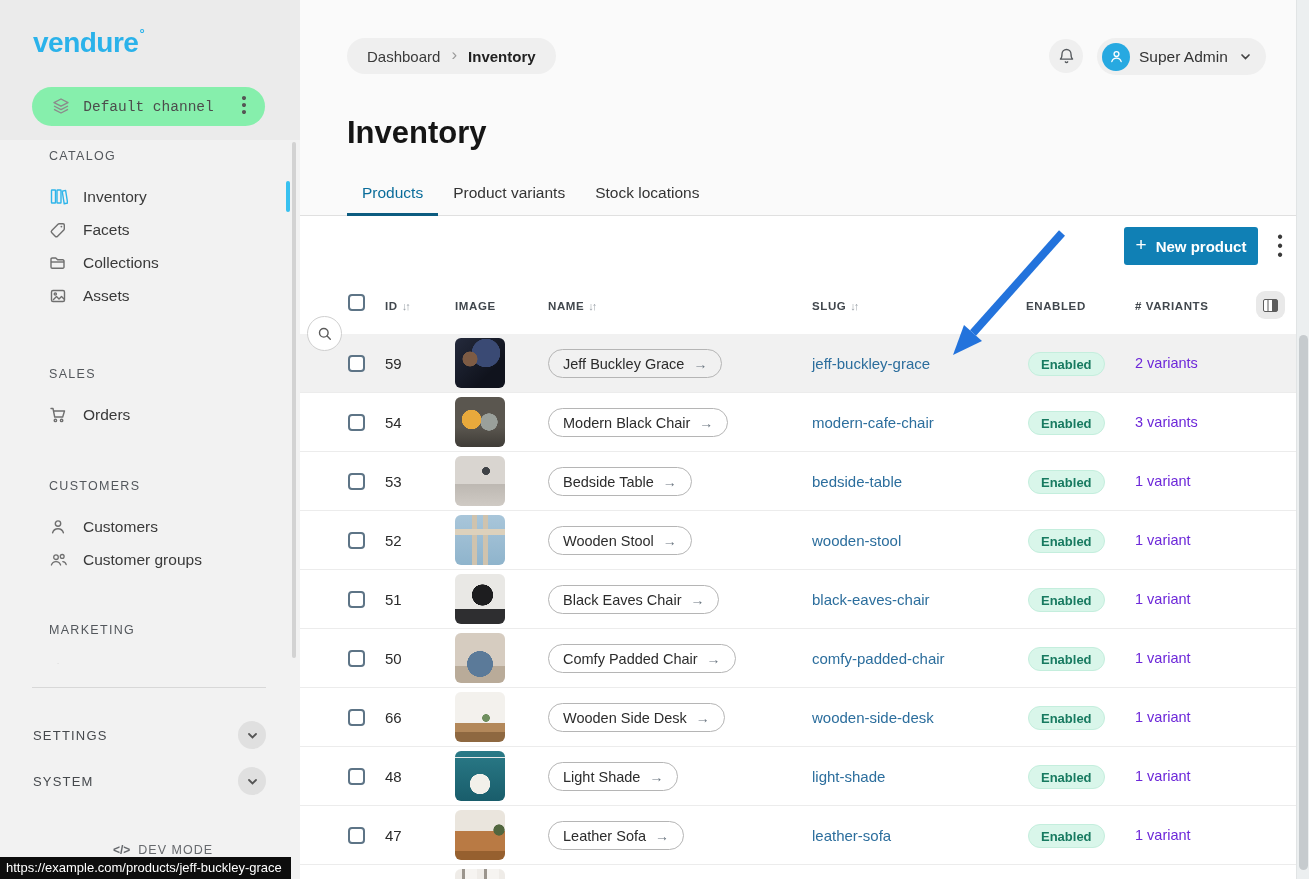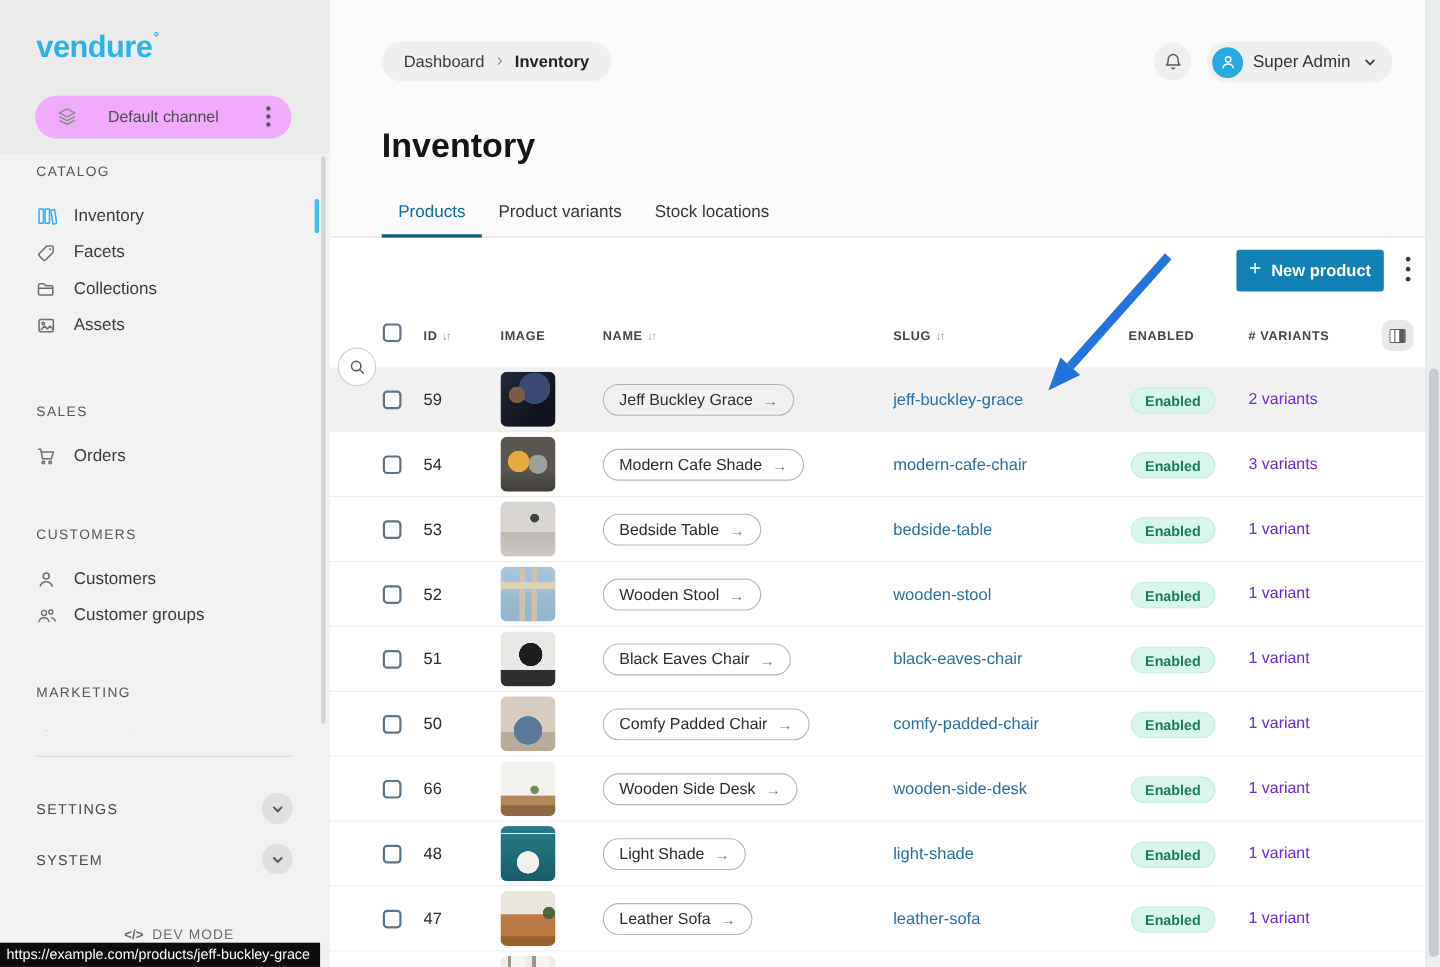--- a/index.html
+++ b/index.html
@@ -4,27 +4,27 @@
 <style>
   * { margin:0; padding:0; box-sizing:border-box; }
   html,body { width:1309px; height:879px; overflow:hidden; }
   body { position:relative; font-family:"Liberation Sans", sans-serif; background:#ffffff; color:#333; }
 
   
   .sidebar { position:absolute; left:0; top:0; width:327px; height:879px; background:#f2f2f2; border-right:1px solid #dcdcdc; }
   .sidebar-top { position:absolute; left:0; top:0; width:100%; height:140px; background:#ebebeb; }
   .logo { position:absolute; left:33px; top:26px; font-size:28px; font-weight:bold; color:#2ab2ea; letter-spacing:-0.5px; }
   .logo .mark { font-size:13px; vertical-align:14px; margin-left:1px; }
-  .channel-pill { position:absolute; left:32px; top:87px; width:233px; height:39px; border-radius:20px; background:#f0abfc; display:flex; align-items:center; justify-content:center; cursor:pointer; }
+  .channel-pill { position:absolute; left:32px; top:87px; width:233px; height:39px; border-radius:20px; background:#86efac; display:flex; align-items:center; justify-content:center; cursor:pointer;font-family:Liberation Mono, monospace; }
   .channel-pill .label { font-size:14.5px; color:#4c4c4c; }
   .channel-pill .ic-layers { position:absolute; left:20px; top:10px; color:#8b8b8b; }
   .channel-pill .kebab { position:absolute; right:16px; top:9px; color:#555; font-size:15px; letter-spacing:0; line-height:7px; text-align:center; width:10px; }
 
   .nav { position:absolute; left:0; top:140px; width:299px; height:524px; overflow:hidden; background:#f2f2f2; }
-  .nav-section { position:absolute; left:0; width:100%; }
+  .nav-section { position:absolute; left:0; width:100%;padding-left:16px; }
   .nav-header { margin:0 0 14px 33px; font-size:12.5px; color:#53575c; letter-spacing:1.3px; height:20px; line-height:20px; }
   .nav-item { position:relative; height:33px; display:flex; align-items:center; gap:15px; padding-left:33px; cursor:pointer; }
   .nav-item .nicon { width:19px; height:19px; color:#6f6f6f; flex:none; display:flex; align-items:center; }
   .nav-item .nlabel { font-size:15.5px; color:#3a3a3a; }
   .nav-item.active .nicon { color:#2fb5ea; }
   .nav-item.active::after { content:""; position:absolute; right:9px; top:1px; width:4px; height:31px; border-radius:2px; background:#38c1f0; }
   .side-scroll { position:absolute; left:292px; top:142px; width:4px; height:516px; background:#d3d3d3; border-radius:2px; }
 
   .side-divider { position:absolute; left:32px; top:687px; width:234px; height:1px; background:#d8d8d8; }
   .collapse-row { position:absolute; left:33px; width:233px; height:30px; display:flex; align-items:center; justify-content:space-between; cursor:pointer; }
@@ -317,21 +317,21 @@
         </button>
     <a class="cell-slug">jeff-buckley-grace</a>
     <div class="badge">Enabled</div>
     <div class="cell-variants">2 variants</div>
   </div>
       <div class="row">
     <div class="cb"></div>
     <div class="cell-id">54</div>
     <div class="thumb" data-thumb="modern-cafe-chair"></div>
     <button class="name-pill">
-          <span class="nm">Modern Cafe Shade</span>
+          <span class="nm">Modern Black Chair</span>
           <span class="arr">→</span>
         </button>
     <a class="cell-slug">modern-cafe-chair</a>
     <div class="badge">Enabled</div>
     <div class="cell-variants">3 variants</div>
   </div>
       <div class="row">
     <div class="cb"></div>
     <div class="cell-id">53</div>
     <div class="thumb" data-thumb="bedside-table"></div>

